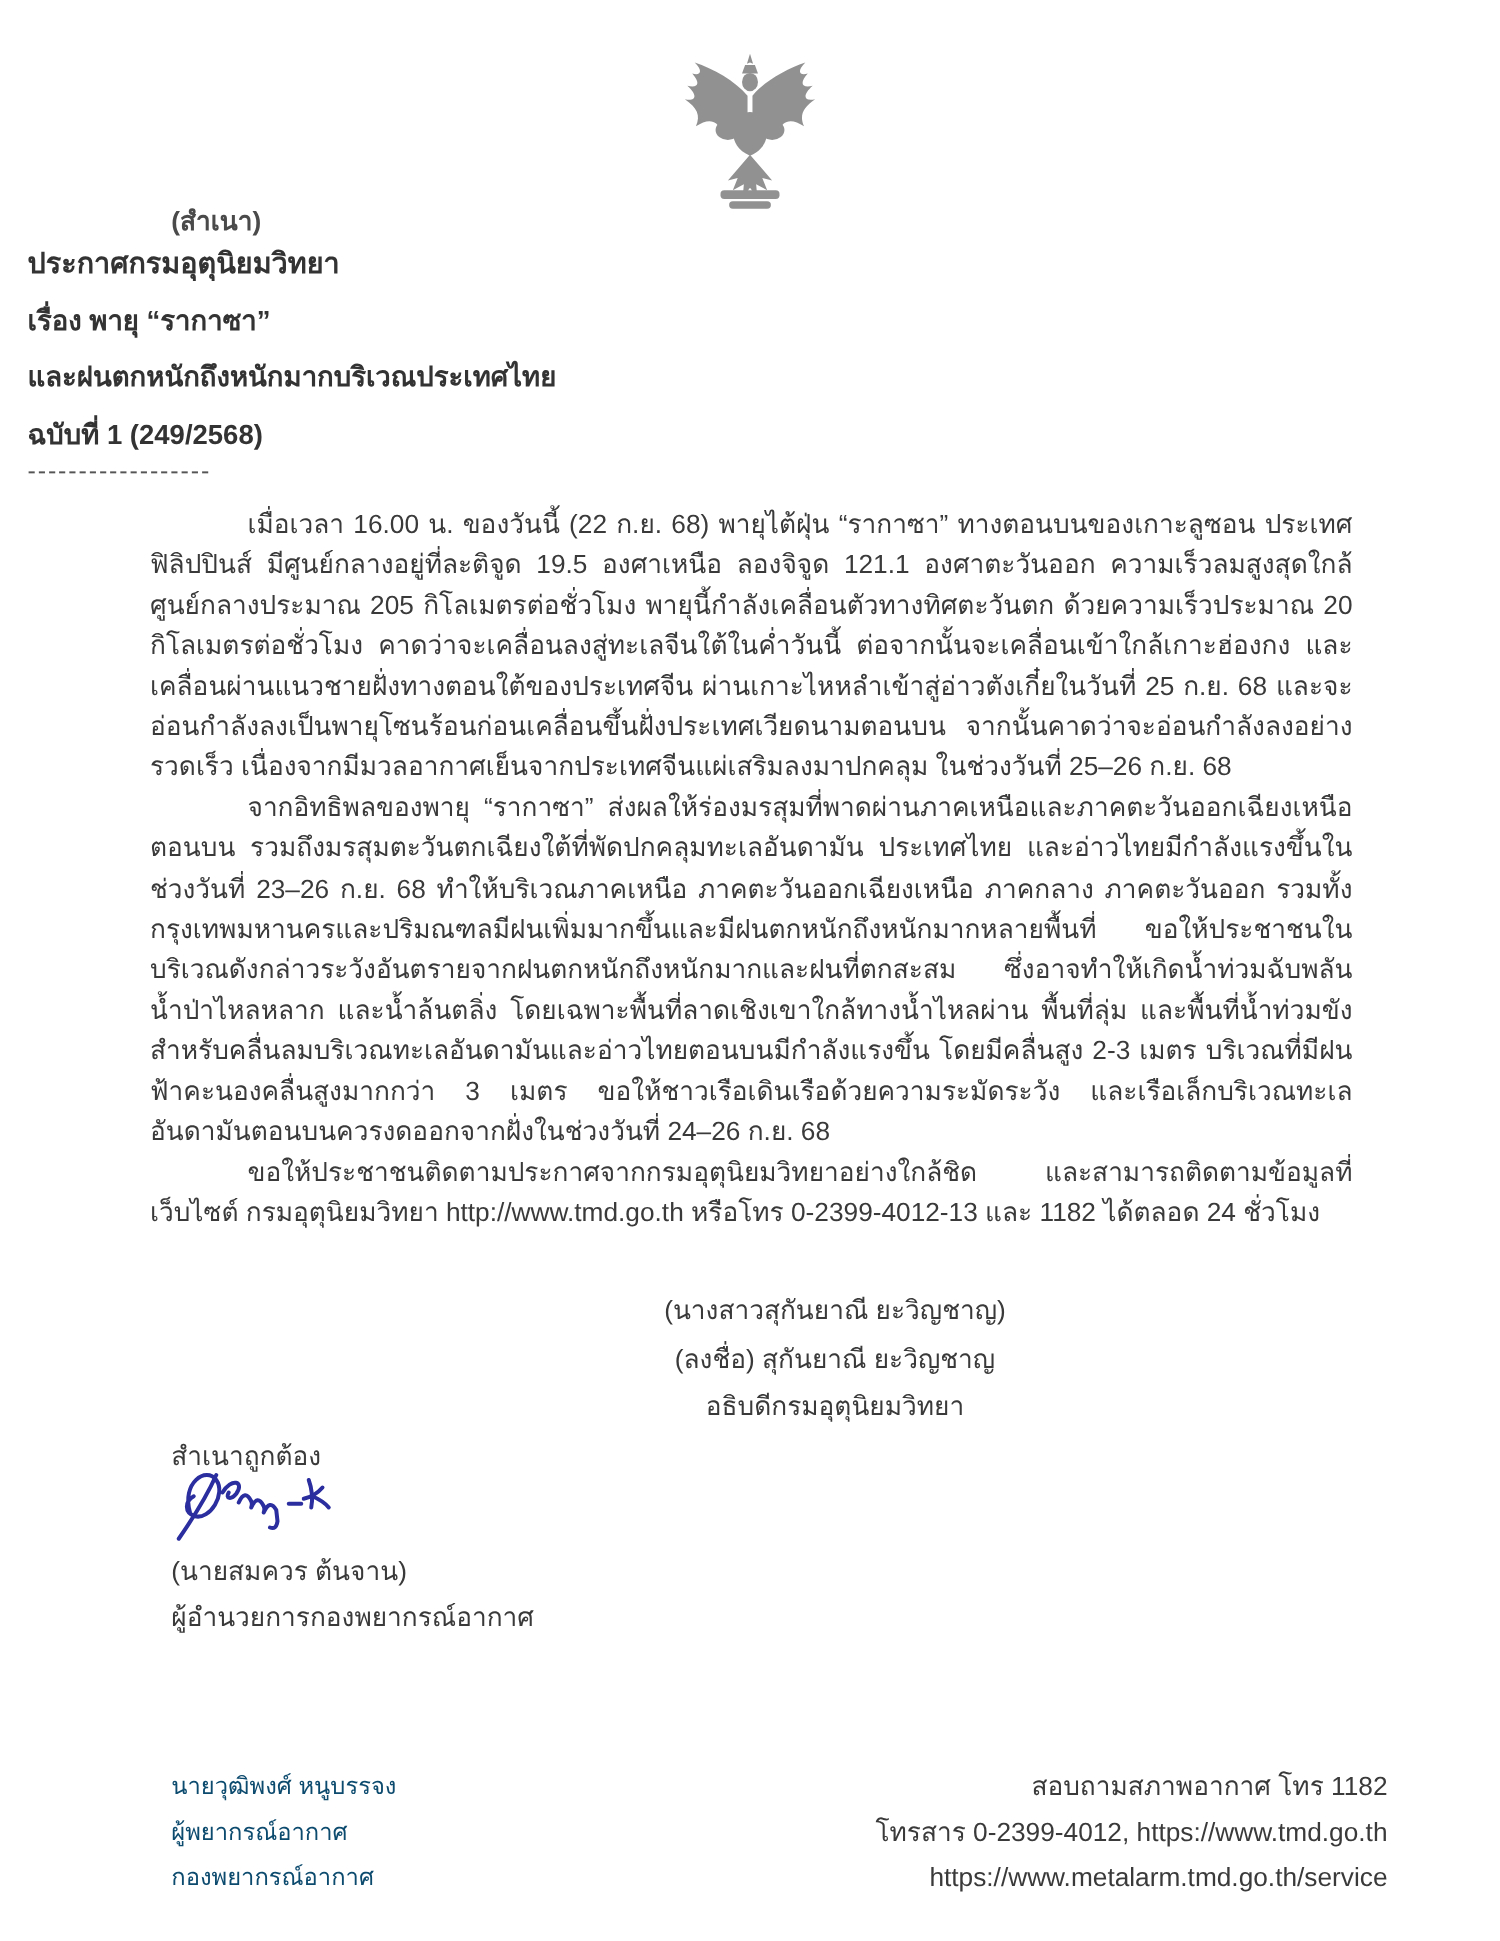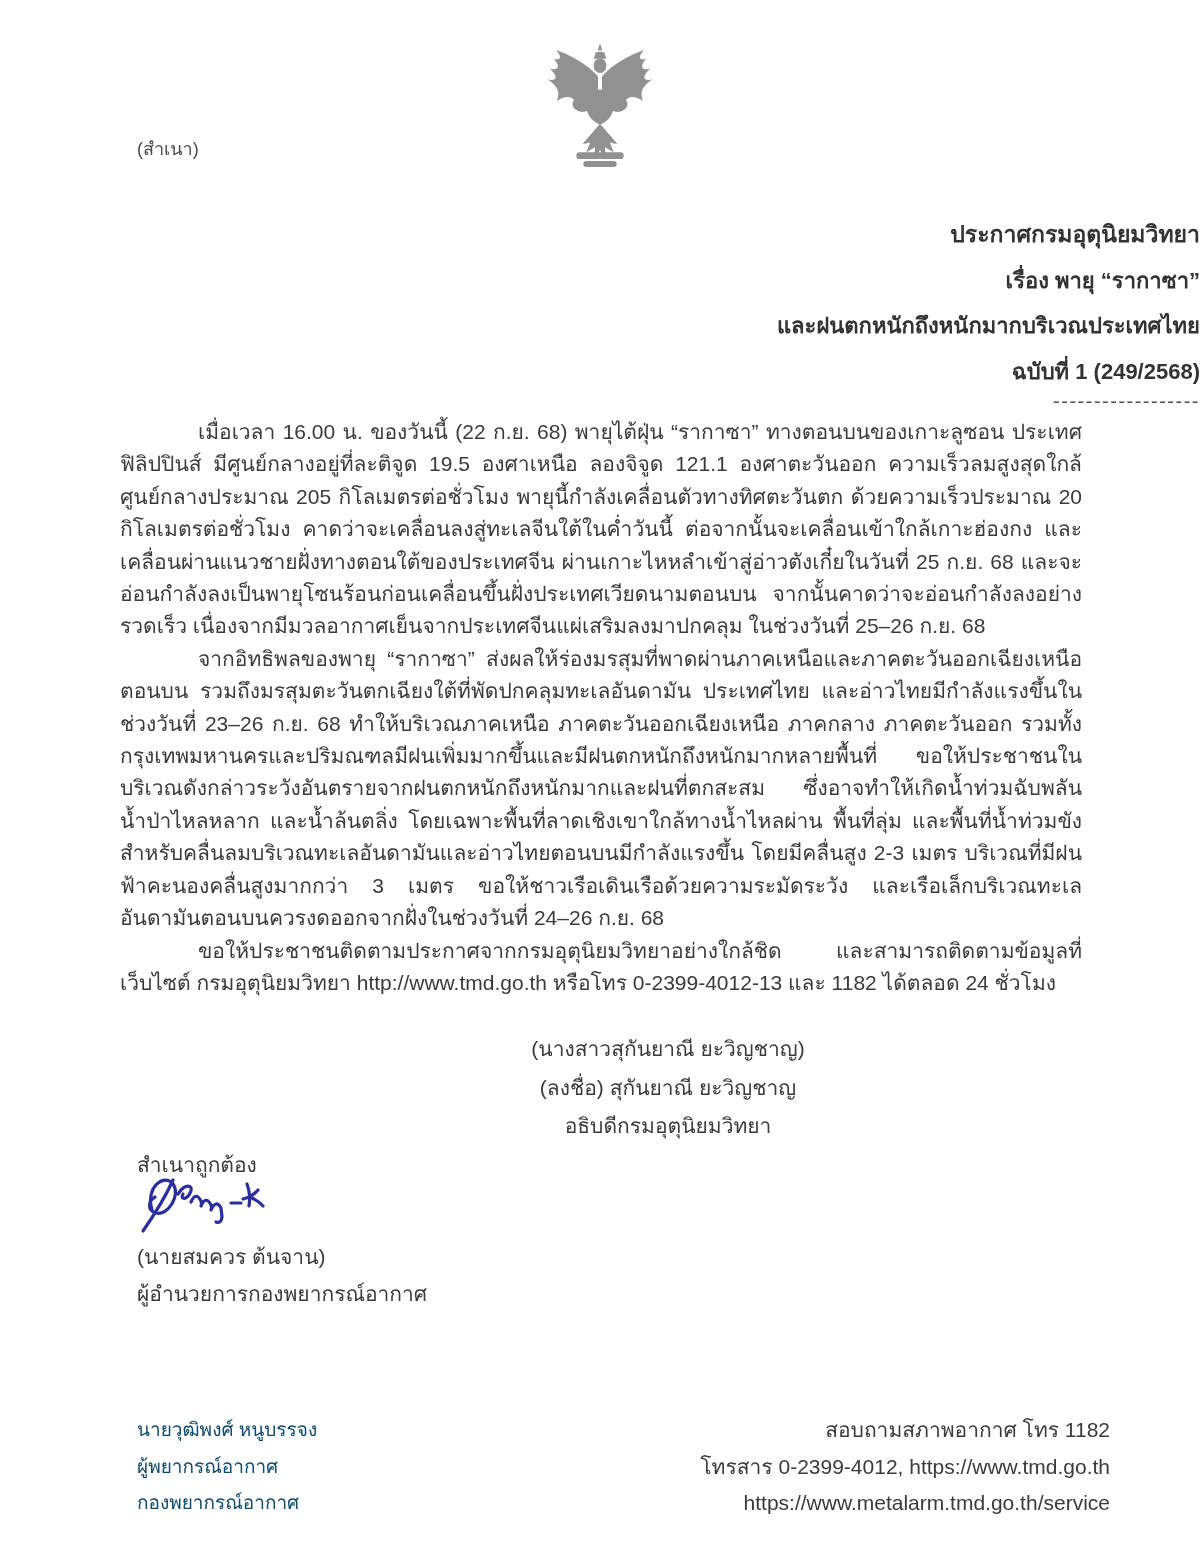--- a/index.html
+++ b/index.html
@@ -12,39 +12,39 @@
     color:#3a3a3a;
     overflow:hidden;
   }
   
   .emblem{
     position:absolute; left:541px; top:38px; width:118px; height:136px;
     opacity:.82; filter:blur(.4px);
   }
   
   .copy-label{
-    position:absolute; left:137px; top:134px;
-    font-size:18px; color:#4a4a4a;
+    position:absolute; left:137px; top:160px;
+    font-size:21px; color:#4a4a4a;font-weight:bold;
   }
   
   .hline{
-    position:absolute; left:22px; width:1178px; text-align:right;
-    font-weight:bold; color:#333333;margin-top:24px;
+    position:absolute; left:22px; width:1178px; text-align:left;
+    font-weight:bold; color:#333333;
   }
   .h-title   {top:192px; font-size:23px;}
   .h-sub1    {top:239px; font-size:22px;}
   .h-sub2    {top:284px; font-size:22px;}
   .h-issue   {top:330px; font-size:22px;}
   .h-divider {
     top:366px; font-weight:normal; font-size:20px;
     letter-spacing:1.5px; color:#555555;
   }
   
   .body-text{
-    position:absolute; left:120px; top:416px; width:962px;
+    position:absolute; left:120px; top:404px; width:962px;
     font-size:21px; line-height:32.4px; text-align:justify;
     color:#3a3a3a;
   }
   .body-text p{margin:0; text-indent:78px;}
   
   .issued-block{
     position:absolute; left:86px; top:934px; width:1114px;
     text-align:center; font-size:21px; line-height:40.5px; color:#3a3a3a;
   }
   

